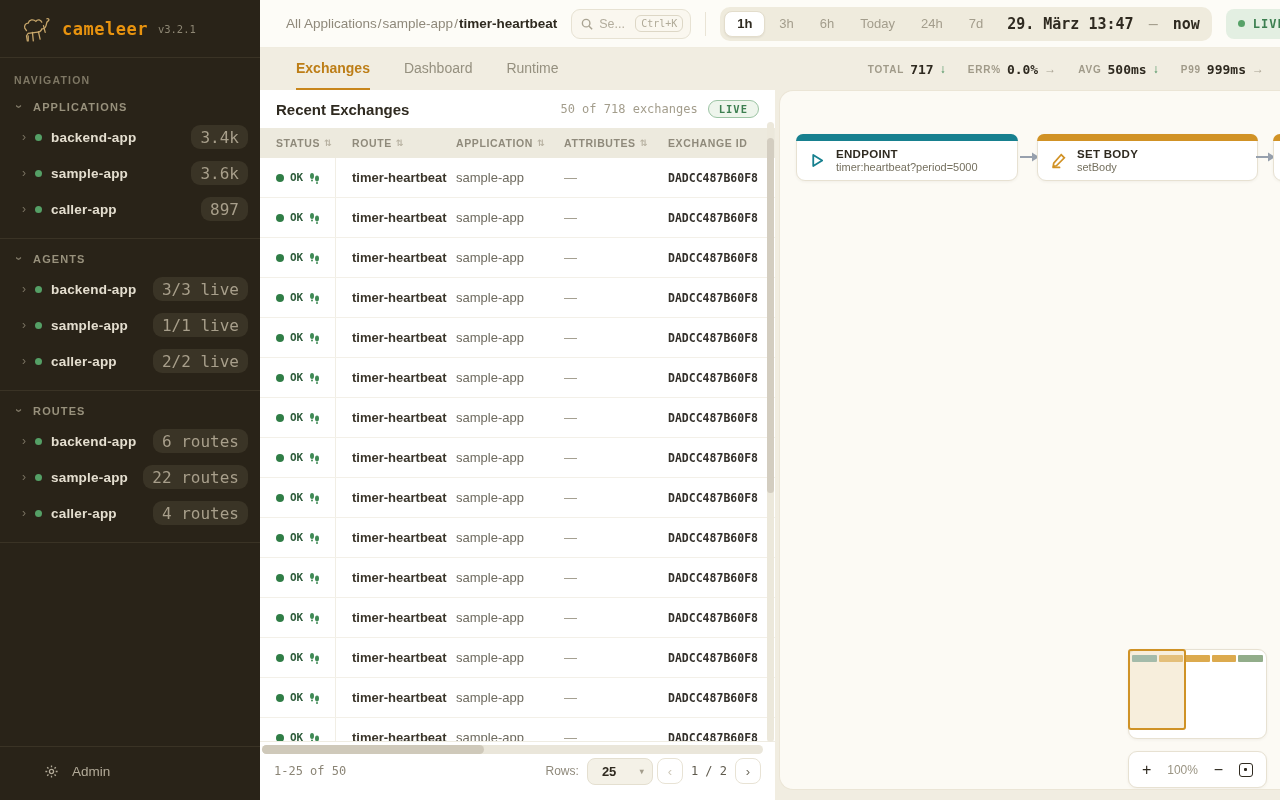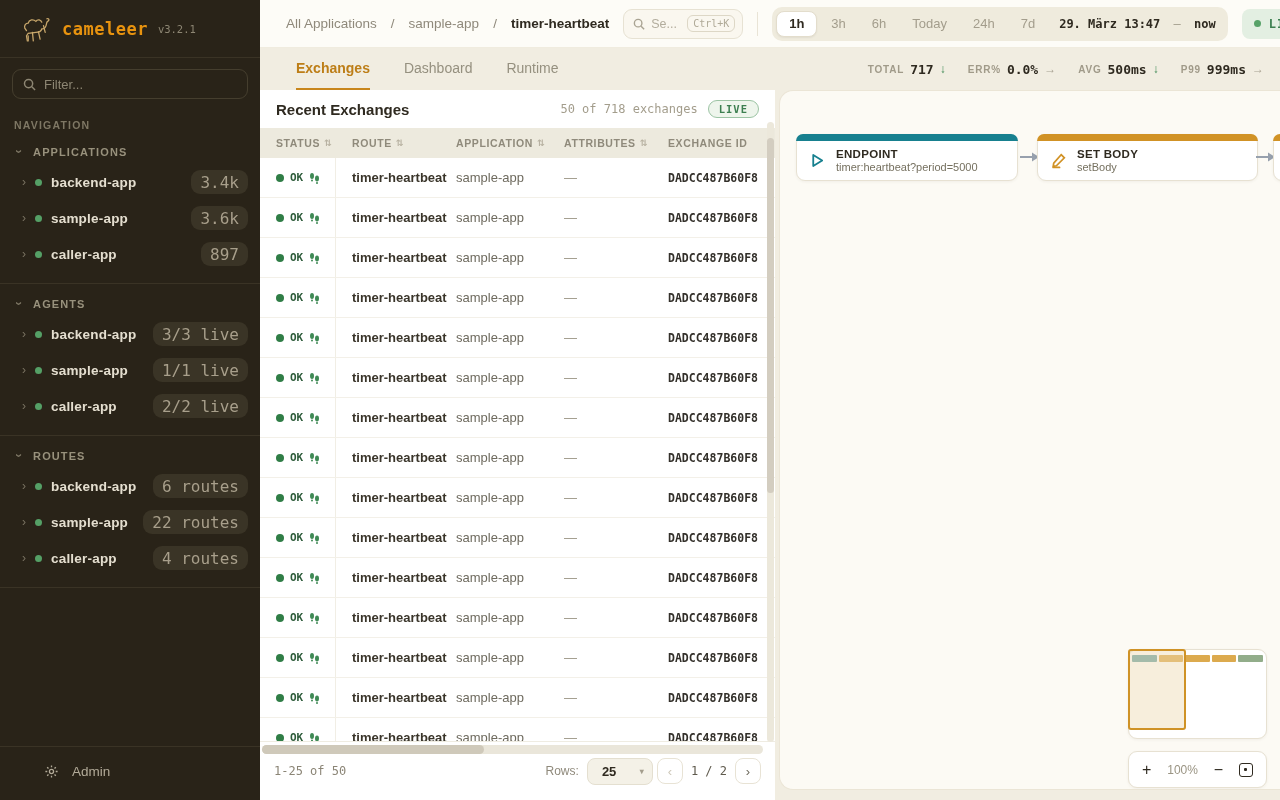--- a/index.html
+++ b/index.html
@@ -22,32 +22,32 @@
   .dot { width:7px; height:7px; border-radius:50%; background:#55a066; flex-shrink:0; }
   .badge { font-family:"DejaVu Sans Mono",monospace; font-size:16px; color:#a89f8b; background:#3a3426; padding:2.5px 9px; border-radius:9px; white-space:nowrap; }
   .group-div { height:1px; background:#3a3325; margin:11px 0 1px; }
   .side-footer { margin-top:auto; border-top:1px solid #3a3325; padding:8px 0 12px; }
   .footer-item { display:flex; gap:13px; align-items:center; padding:9px 24px; color:#b2aa98; font-size:13.5px; cursor:pointer;margin-left:20px; }
 
   
   .main { flex:1; min-width:0; display:flex; flex-direction:column; }
 
   .topbar { height:48px; background:#fdfcf7; display:flex; align-items:center; padding-left:26px; border-bottom:1px solid #f0ecdf; overflow:hidden; flex-shrink:0; }
-  .breadcrumb { font-size:13.5px; color:#8f897b; display:flex; gap:14px; align-items:center; white-space:nowrap; }
+  .breadcrumb { font-size:13.5px; color:#8f897b; display:flex; gap:1px; align-items:center; white-space:nowrap; }
   .breadcrumb .last { color:#2f2a20; font-weight:bold; }
   .searchbox { margin-left:14px; width:120px; height:30px; border:1px solid #e7e2d3; background:#faf7ef; border-radius:9px; display:flex; align-items:center; gap:6px; padding:0 6px 0 9px; flex-shrink:0; }
   .searchbox input { border:none; outline:none; background:transparent; width:30px; font-size:12.5px; color:#6e6a5e; font-family:inherit; }
   .searchbox input::placeholder { color:#b3ad9d; }
   .kbd { font-family:"DejaVu Sans Mono",monospace; font-size:10px; color:#b0aa98; border:1px solid #ddd7c6; border-radius:6px; padding:2px 5px; white-space:nowrap; }
   .spacer { flex:1; }
   .vdiv { width:1px; height:24px; background:#e9e4d6; margin:0 14px; flex-shrink:0; }
   .timegroup { background:#efebdd; border-radius:10px; height:34px; display:flex; align-items:center; padding:0 4px; flex-shrink:0; }
   .tchip { padding:0 12px; height:26px; display:flex; align-items:center; border-radius:8px; font-size:13px; color:#a39d8c; cursor:pointer; white-space:nowrap; }
   .tchip.active { background:#fff; color:#2f2a20; font-weight:bold; border:1px solid #e3ddcc; box-shadow:0 1px 2px rgba(0,0,0,.06); }
-  .tg-date { font-family:"DejaVu Sans Mono",monospace; font-size:12px; font-weight:bold; color:#2f2a20; margin:0 8px 0 12px; white-space:nowrap; }
+  .tg-date { font-family:"DejaVu Sans Mono",monospace; font-size:15px; font-weight:bold; color:#2f2a20; margin:0 8px 0 12px; white-space:nowrap; }
   .tg-sep { color:#a39d8c; font-weight:normal; margin:0 6px; }
   .live-badge { margin-left:14px; height:30px; padding:0 12px; background:#e3efe2; border-radius:8px; color:#3c7f50; font-family:"DejaVu Sans Mono",monospace; font-size:12px; font-weight:bold; display:flex; gap:8px; align-items:center; letter-spacing:1px; flex-shrink:0; cursor:pointer; }
   .live-badge .dot { background:#57a268; }
 
   .statsbar { height:42px; display:flex; align-items:stretch; padding-left:36px; flex-shrink:0; }
   .tabs { display:flex; gap:34px; }
   .tab { display:flex; align-items:center; font-size:14px; color:#95907f; border-bottom:2px solid transparent; cursor:pointer; }
   .tab.active { color:#bd7e17; font-weight:bold; border-bottom-color:#c8861c; }
   .stats { margin-left:auto; display:flex; gap:22px; align-items:center; padding-right:16px; }
   .stat { display:flex; gap:6px; align-items:center; white-space:nowrap; }
@@ -121,27 +121,20 @@
   <div class="side-head">
     <svg width="34" height="32" viewBox="0 0 40 36" fill="none" stroke="#c8a76b" stroke-width="1.5" stroke-linecap="round">
       <path d="M34 6c2-1 3 1 2 2l-2 2-1 4c-1 3-3 4-5 4-1 3-4 4-7 4l-9 1-2 3 1 6"></path>
       <path d="M28 10c-1-3-5-4-7-1-3-3-8-2-9 2-3 0-5 3-4 6l2 3"></path>
       <path d="M12 26v6M17 22l1 10M24 21l2 9M30 14l2 8"></path>
     </svg>
     <span class="logo-text">cameleer</span>
     <span class="logo-ver">v3.2.1</span>
   </div>
 
-  <div class="filter">
-    <svg width="13" height="13" viewBox="0 0 14 14" fill="none" stroke="#8d8673" stroke-width="1.6">
-      <circle cx="6" cy="6" r="4.4"></circle>
-        <path d="M9.5 9.5 L13 13"></path>
-    </svg>
-    <span>Filter...</span>
-  </div>
 
   <div class="nav-label">NAVIGATION</div>
 
   <div class="group-head">
     <span class="chev down">›</span>
     <span>APPLICATIONS</span>
   </div>
   <div>
       <div class="side-item">
       <span class="chev">›</span>

